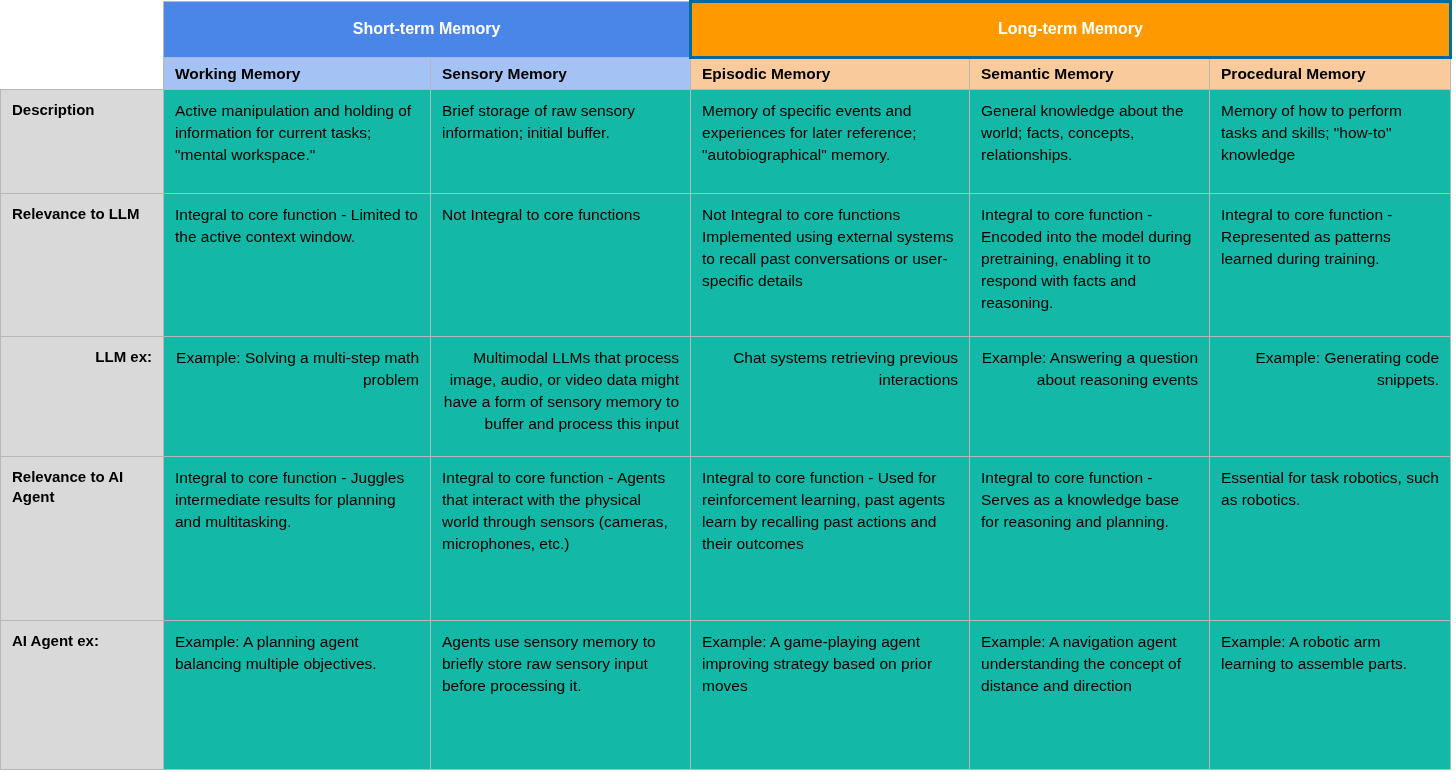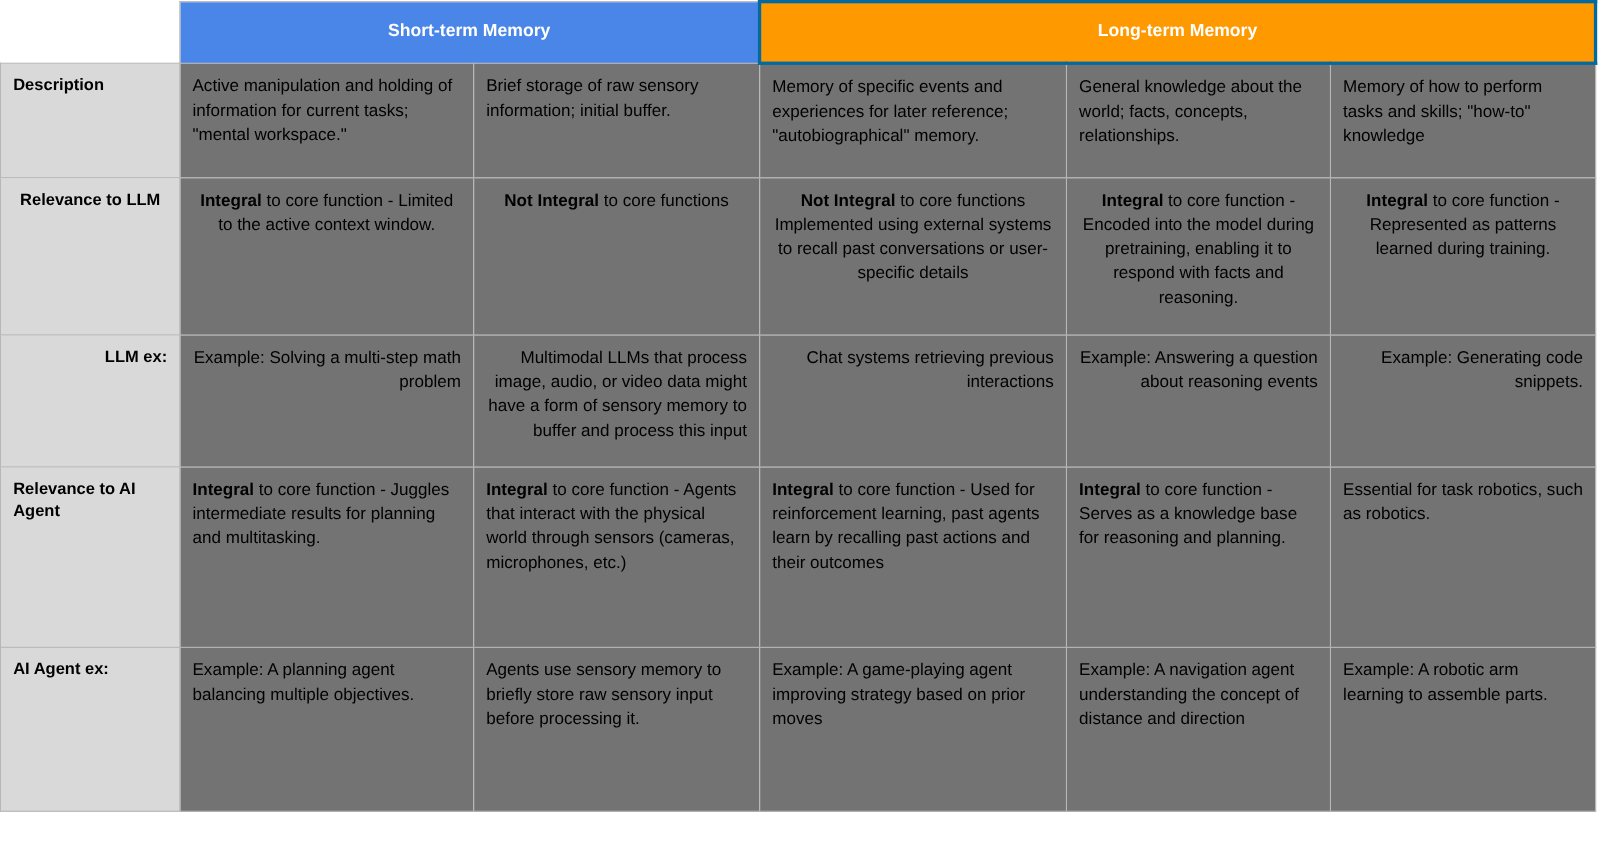--- a/index.html
+++ b/index.html
@@ -104,30 +104,30 @@
     background: #d9d9d9;
     color: #000000;
     font-weight: bold;
     font-size: 15px;
     vertical-align: top;
     padding: 10px 11px 8px 11px;
     line-height: 1.35;
   }
 
   td.body-cell {
-    background: #737373;
+    background: #14b8a6;
   }
 
   td.body-cell b {
-    font-weight: bold;
+    font-weight: normal;
   }
 
   
   tr.r-desc   th, tr.r-desc   td { height: 104px; }
-  tr.r-rellm  th, tr.r-rellm  td { height: 143px; text-align: center; }
+  tr.r-rellm  th, tr.r-rellm  td { height: 143px; }
   tr.r-llmex  th, tr.r-llmex  td { height: 120px; text-align: right; }
   tr.r-relag  th, tr.r-relag  td { height: 164px; }
   tr.r-agex   th, tr.r-agex   td { height: 149px; }
 </style>
 </head>
 <body>
 
 <div class="table-wrap">
   <table class="memory-table">
     <colgroup>
@@ -137,20 +137,28 @@
       <col class="c-epi">
       <col class="c-sem">
       <col class="c-proc">
     </colgroup>
     <thead>
       <tr>
         <td class="corner"></td>
         <th class="group-short" colspan="2">Short-term Memory</th>
         <th class="group-long" colspan="3">Long-term Memory</th>
       </tr>
+      <tr>
+        <td class="corner"></td>
+        <th class="sub-short">Working Memory</th>
+        <th class="sub-short">Sensory Memory</th>
+        <th class="sub-long">Episodic Memory</th>
+        <th class="sub-long">Semantic Memory</th>
+        <th class="sub-long">Procedural Memory</th>
+      </tr>
     </thead>
     <tbody>
 
       <tr class="r-desc">
         <th class="row-label">Description</th>
         <td class="body-cell"><span>Active manipulation and holding of information for current tasks; "mental workspace."</span></td>
         <td class="body-cell"><span>Brief storage of raw sensory information; initial buffer.</span></td>
         <td class="body-cell"><span>Memory of specific events and experiences for later reference; "autobiographical" memory.</span></td>
         <td class="body-cell"><span>General knowledge about the world; facts, concepts, relationships.</span></td>
         <td class="body-cell"><span>Memory of how to perform tasks and skills; "how-to" knowledge</span></td>

